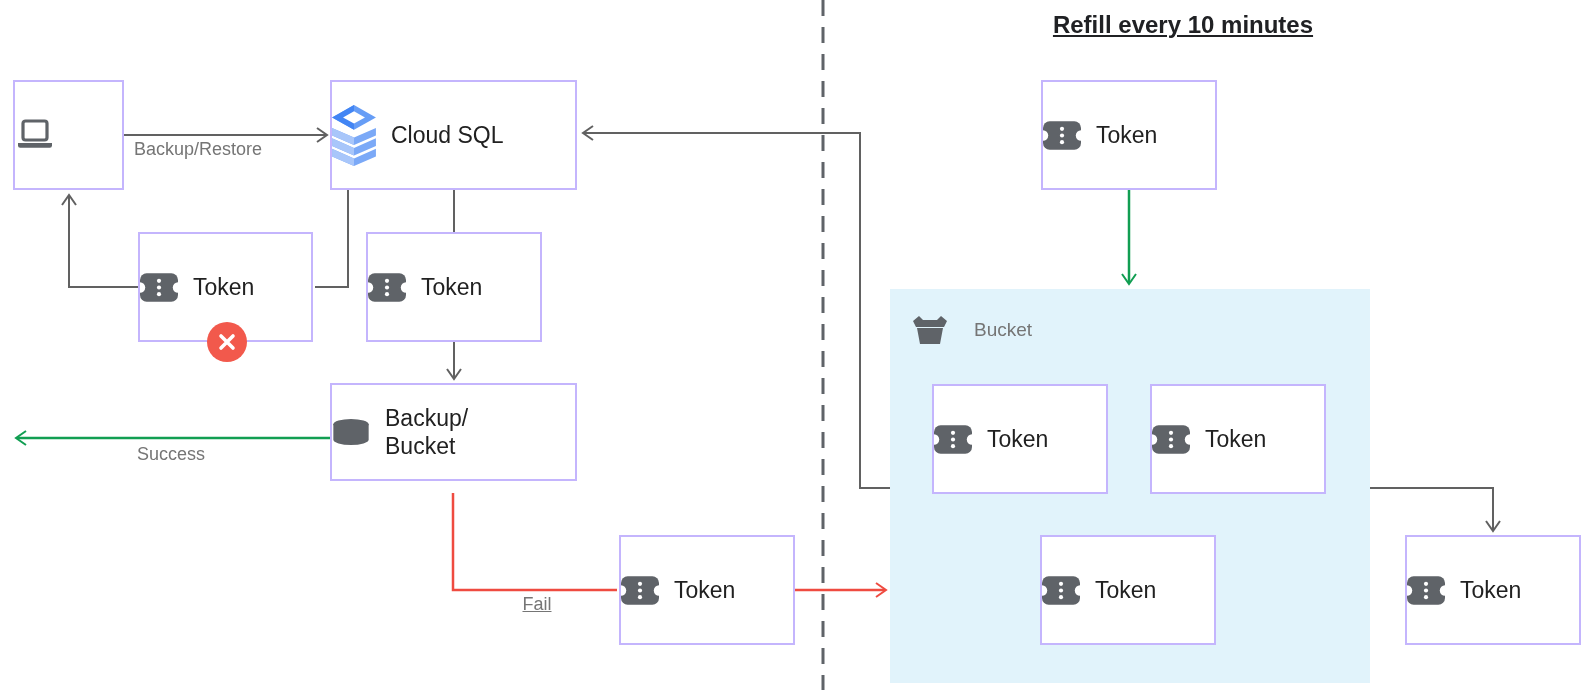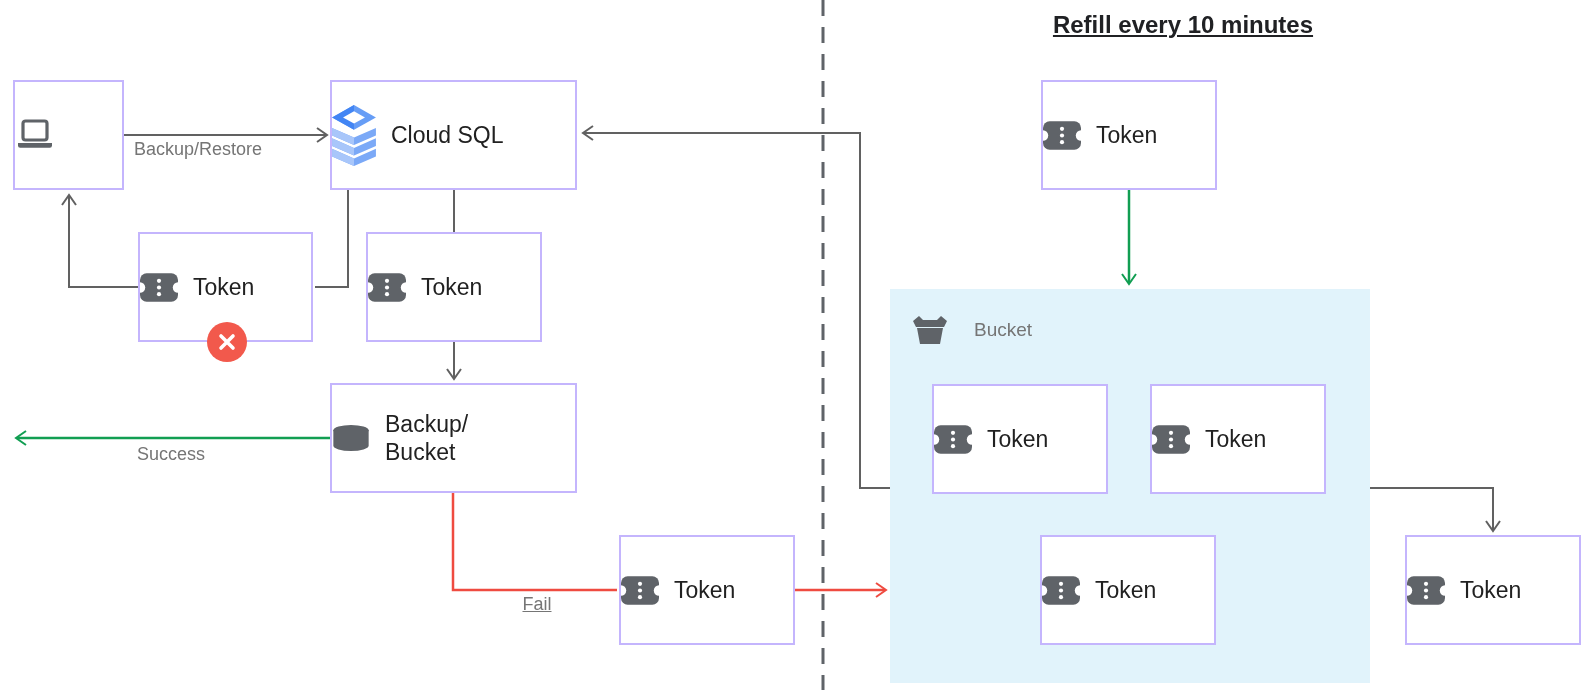--- a/index.html
+++ b/index.html
@@ -150,21 +150,21 @@
 
   <div class="node" style="left:366px; top:232px; width:176px; height:110px;">
     <span class="ic">
       <svg width="38" height="33">
           <use href="#sym-token"></use>
         </svg>
     </span>
     <span>Token</span>
   </div>
 
-  <div class="node" style="left:330px; top:383px; width:247px; height:110px;">
+  <div class="node" style="left:330px; top:383px; width:247px; height:98px;">
     <span class="ic">
       <svg width="38" height="27">
           <use href="#sym-database"></use>
         </svg>
     </span>
     <span class="two-line">
       <span>Backup/</span><br>
       <span>Bucket</span>
     </span>
   </div>

